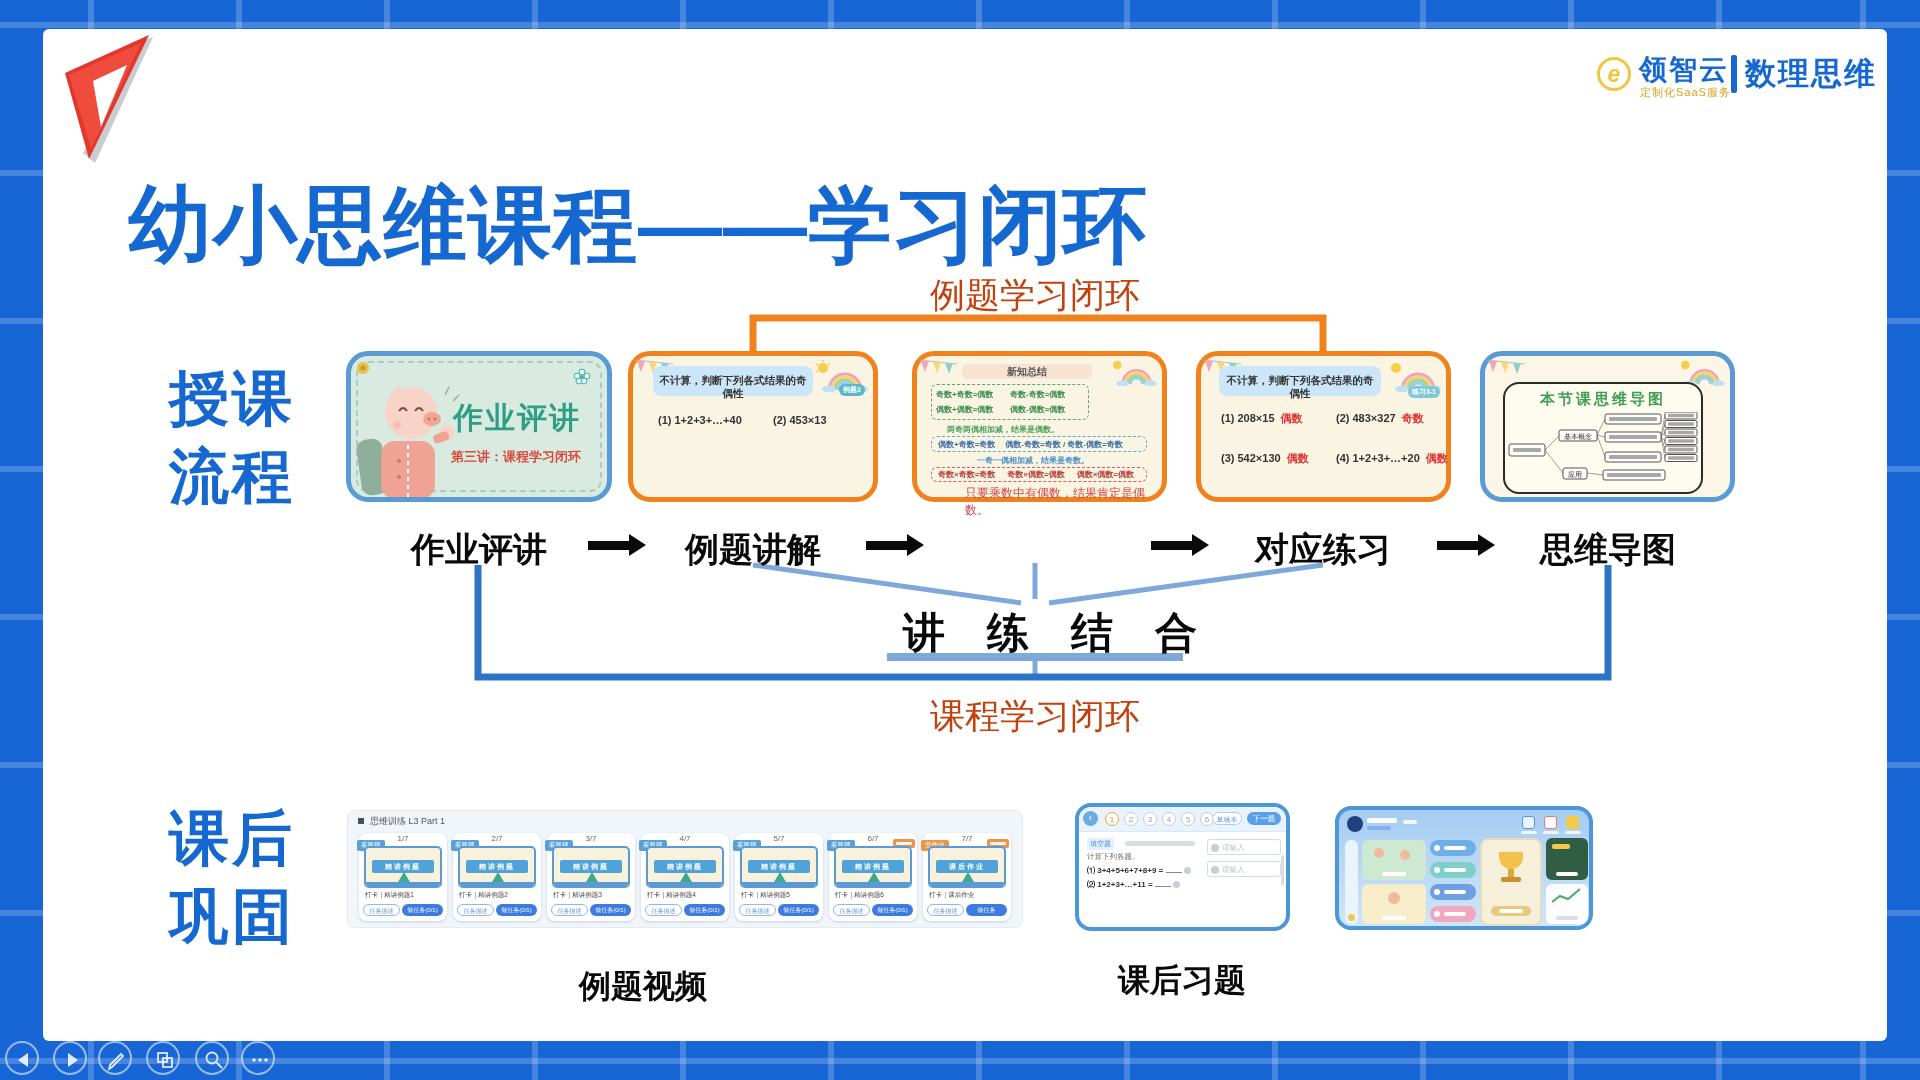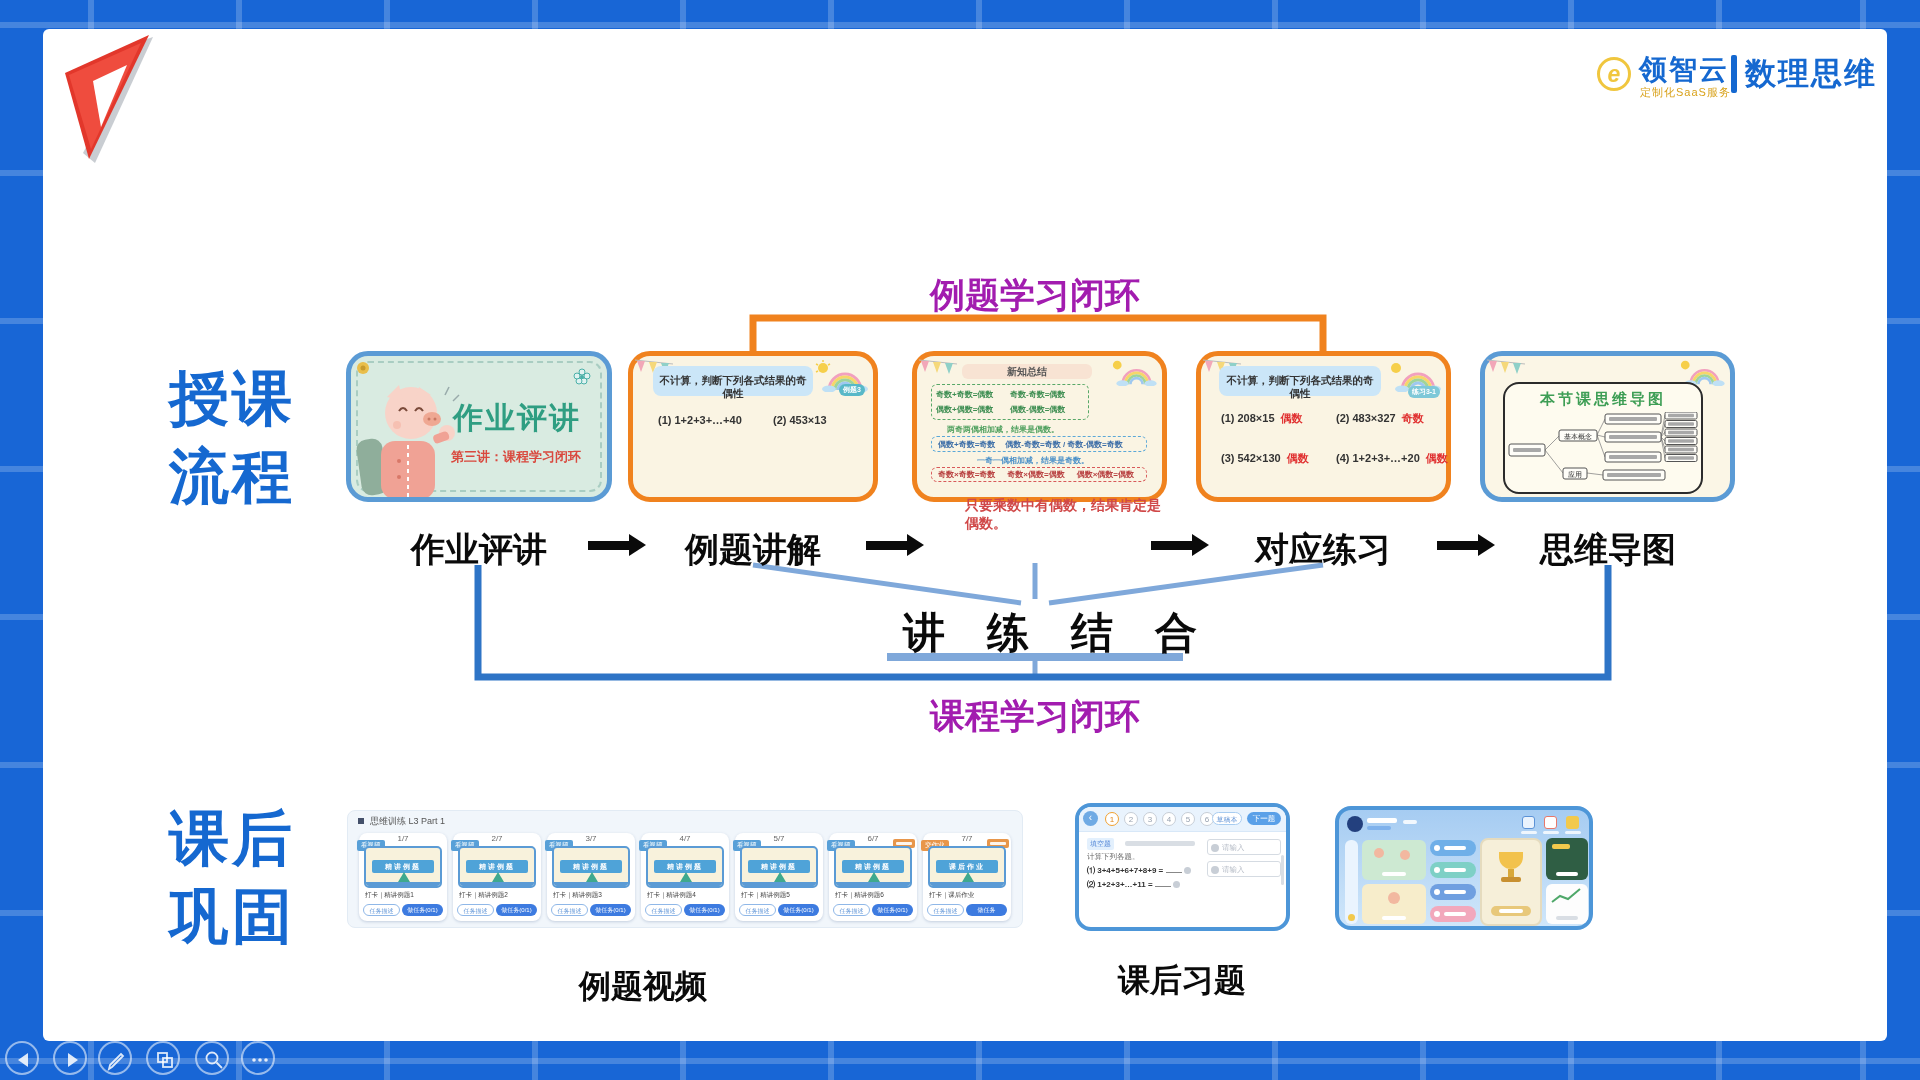--- a/index.html
+++ b/index.html
@@ -10,21 +10,21 @@
          repeating-linear-gradient(to right, rgba(255,255,255,.20) 0 6px, transparent 6px 148px),
          repeating-linear-gradient(to bottom, rgba(255,255,255,.20) 0 6px, transparent 6px 148px);
        background-position:-60px 22px;}
   .abs{position:absolute;}
   #slide{position:absolute;left:43px;top:29px;width:1844px;height:1012px;background:#ffffff;border-radius:6px;}
   .blue-head{color:#1568D0;font-weight:900;}
   .section-label{font-size:60px;line-height:78px;letter-spacing:3px;text-align:center;}
   .step-label{position:absolute;top:498px;width:240px;text-align:center;font-size:34px;font-weight:900;color:#0a0a0a;}
   .sarrow{position:absolute;top:512px;width:42px;height:9px;background:#0a0a0a;}
   .sarrow::after{content:"";position:absolute;right:-16px;top:-7px;border-left:17px solid #0a0a0a;border-top:11px solid transparent;border-bottom:11px solid transparent;}
-  .loop-label{position:absolute;width:300px;text-align:center;font-size:35px;font-weight:700;color:#a21caf;}
+  .loop-label{position:absolute;width:300px;text-align:center;font-size:35px;font-weight:400;color:#c2410c;}
   .cream-card{position:absolute;top:322px;height:151px;background:#FAF4E3;border:5px solid #F0821E;border-radius:22px;box-sizing:border-box;}
   .bluebrd-card{position:absolute;top:322px;height:151px;border:5px solid #5B9BD5;border-radius:22px;box-sizing:border-box;}
   .card-header-blue{position:absolute;background:#CBE6F8;border-radius:8px;font-size:10.5px;font-weight:bold;color:#333;text-align:center;line-height:1.25;padding:3px 4px;box-sizing:border-box;}
   .tinybadge{position:absolute;background:#58B8C8;color:#fff;font-size:7px;font-weight:bold;border-radius:6px;padding:1px 4px;}
   .eq{font-weight:bold;white-space:nowrap;}
   .dashbox{position:absolute;border-radius:6px;box-sizing:border-box;}
   .vcard{position:relative;width:88px;height:88px;background:#fff;border-radius:8px;box-shadow:0 1px 3px rgba(60,90,140,.25);flex:none;}
   .vnum{position:absolute;top:1px;left:0;right:0;text-align:center;font-size:8px;color:#666;}
   .vribbon{position:absolute;left:-2px;top:7px;background:#58A0D8;color:#fff;font-size:6.5px;padding:1px 4px;border-radius:2px;}
   .vthumb{position:absolute;left:5px;top:13px;width:78px;height:42px;background:#F8F2DC;border:2px solid #5B9BD5;border-radius:5px;box-sizing:border-box;overflow:hidden;}
@@ -48,20 +48,21 @@
 
 <div id="slide">
 
   <svg class="abs" style="left:10px;top:2px;" width="120" height="138" viewBox="0 0 120 138">
     <polygon points="100,6 42,132 30,122 88,10" fill="#C9CDD2"></polygon>
     <polygon points="12,42 96,4 36,128" fill="#E2372B"></polygon>
     <polygon points="16,44 88,12 38,118" fill="#EF4C3E"></polygon>
     <polygon points="40,50 74,34 48,96" fill="#ffffff"></polygon>
   </svg>
 
+  <div class="abs blue-head" style="left:85px;top:140px;font-size:84px;letter-spacing:1px;">幼小思维课程——学习闭环</div>
 
   <div class="abs" style="left:1550px;top:20px;width:290px;height:70px;">
     <div class="abs" style="left:4px;top:8px;width:34px;height:34px;border:3px solid #F0C63E;border-radius:50%;box-sizing:border-box;color:#F0C63E;font-size:23px;font-weight:bold;text-align:center;line-height:28px;font-style:italic;">e</div>
     <div class="abs blue-head" style="left:46px;top:2px;font-size:28px;letter-spacing:2px;">领智云</div>
     <div class="abs" style="left:47px;top:36px;font-size:11px;color:#D9A21B;letter-spacing:1px;">定制化SaaS服务</div>
     <div class="abs" style="left:138px;top:6px;width:6px;height:38px;background:#1568D0;border-radius:2px;"></div>
     <div class="abs blue-head" style="left:152px;top:4px;font-size:31px;letter-spacing:2px;">数理思维</div>
   </div>
 
   <svg class="abs" style="left:0;top:0;" width="1844" height="1012" viewBox="0 0 1844 1012">
@@ -178,21 +179,21 @@
     <div class="dashbox" style="left:14px;top:80px;width:216px;height:16px;border:1.5px dashed #5BA8D8;display:flex;gap:10px;align-items:center;padding:0 6px;">
       <span class="eq" style="font-size:8px;color:#3E6FA8;">偶数+奇数=奇数</span>
       <span class="eq" style="font-size:8px;color:#3E6FA8;">偶数-奇数=奇数 / 奇数-偶数=奇数</span>
     </div>
     <div class="abs" style="left:60px;top:99px;font-size:8px;font-weight:bold;color:#4A90C8;">一奇一偶相加减，结果是奇数。</div>
     <div class="dashbox" style="left:14px;top:111px;width:216px;height:15px;border:1.5px dashed #D85A5A;display:flex;gap:12px;align-items:center;padding:0 6px;">
       <span class="eq" style="font-size:8px;color:#B84040;">奇数×奇数=奇数</span>
       <span class="eq" style="font-size:8px;color:#B84040;">奇数×偶数=偶数</span>
       <span class="eq" style="font-size:8px;color:#B84040;text-align:center;">偶数×偶数=偶数</span>
     </div>
-    <div class="abs" style="left:48px;top:141px;font-size:14px;font-weight:bold;color:#D04848;">只要乘数中有偶数，结果肯定是偶数。</div>
+    <div class="abs" style="left:48px;top:129px;font-size:12px;font-weight:normal;color:#D04848;">只要乘数中有偶数，结果肯定是偶数。</div>
   </div>
 
   <div class="cream-card" style="left:1153px;width:255px;">
     <svg class="abs" style="left:2px;top:2px;" width="40" height="18" viewBox="0 0 40 18">
       <line x1="0" y1="2" x2="38" y2="6" stroke="#bbb" stroke-width="1"></line>
       <polygon points="2,3 10,3 6,14" fill="#F2A7B8"></polygon>
         <polygon points="14,4 22,4 18,15" fill="#F5D87A"></polygon>
         <polygon points="26,5 34,5 30,16" fill="#8FD0C8"></polygon>
     </svg>
     <div class="card-header-blue" style="left:18px;top:10px;width:162px;height:30px;padding-top:8px;">不计算，判断下列各式结果的奇偶性</div>

